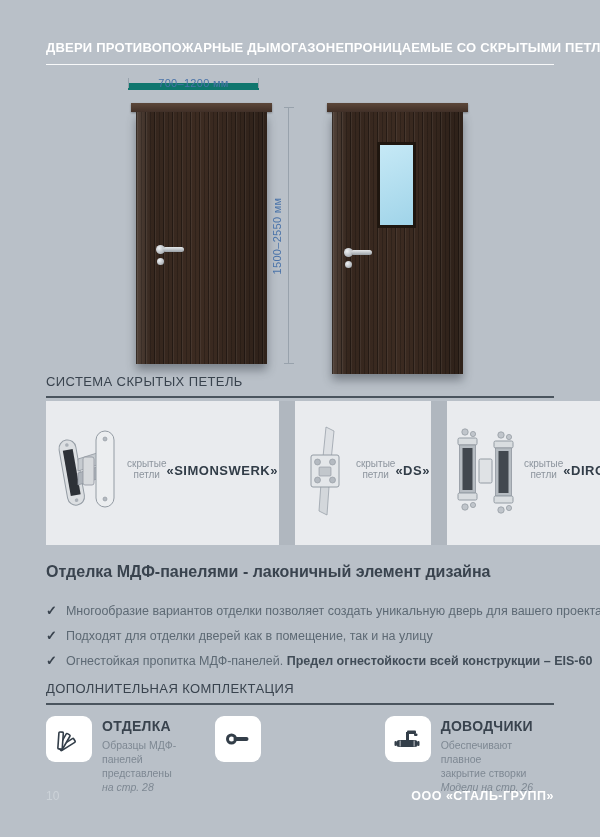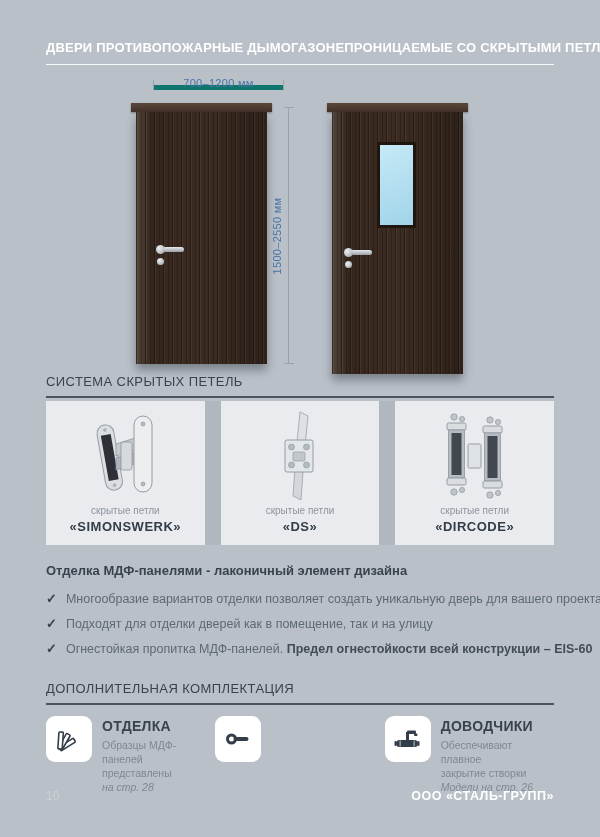--- a/index.html
+++ b/index.html
@@ -11,22 +11,22 @@
     overflow:hidden;
   }
 
   
   .title-bar { position:absolute; left:46px; top:40px; width:508px;
     border-bottom:1px solid rgba(255,255,255,0.9); padding-bottom:9px; }
   .title-bar h1 { font-size:13px; font-weight:bold; color:#ffffff; text-align:center;
     letter-spacing:0.2px; white-space:nowrap; }
 
   
-  .dim-h { position:absolute; left:153px; top:75px; width:131px; height:15px;
-    border-bottom:5px solid #0f766e; text-align:center; }
+  .dim-h { position:absolute; left:128px; top:75px; width:131px; height:15px;
+    border-bottom:7px solid #0f766e; text-align:center; }
   .dim-h::before, .dim-h::after { content:""; position:absolute; bottom:-5px;
     width:1px; height:10px; background:#98a2ac; }
   .dim-h::before { left:0; } .dim-h::after { right:0; }
   .dim-text { font-size:11px; color:#4a73a9; position:relative; top:-2px; letter-spacing:0.3px; }
 
   .dim-v { position:absolute; left:288px; top:107px; height:257px; width:1px; background:#98a2ac; }
   .dim-v::before, .dim-v::after { content:""; position:absolute; left:-4px;
     width:10px; height:1px; background:#98a2ac; }
   .dim-v::before { top:0; } .dim-v::after { bottom:0; }
   .dim-text-v { position:absolute; left:-11px; top:50%;
@@ -62,29 +62,29 @@
   .cyl { position:absolute; left:1px; top:13px; width:7px; height:7px; border-radius:50%;
     background:radial-gradient(circle at 35% 35%, #eef0f2, #969da4); }
 
   
   .sec-title { font-size:13px; font-weight:normal; color:#39434e; letter-spacing:0.4px;
     border-bottom:2px solid #4a545e; padding-bottom:7px; }
 
   
   .hinges { position:absolute; left:46px; top:374px; width:508px; }
   .cards { display:flex; gap:16px; background:#b0b7bf; height:144px; margin-top:3px; }
-  .card { flex:1; background:#e9ebee; display:flex; flex-direction:column;
+  .card { flex:1; background:#e9ebee; display:flex; flex-direction:row;
     align-items:center; padding:6px 1px 11px;text-align:center; }
   .card .hinge-img { margin:auto 0; line-height:0; }
   .caption { font-size:10px; color:#8d959e; margin-bottom:3px; }
   .hname { font-size:13px; font-weight:bold; color:#323d48; letter-spacing:0.5px; }
 
   
   .mdf { position:absolute; left:46px; top:563px; width:508px; }
-  .mdf-title { font-size:13px; font-weight:bold; color:#39434e; margin-bottom:13px; }
+  .mdf-title { font-size:16px; font-weight:bold; color:#39434e; margin-bottom:22px; }
   .mdf ul { list-style:none; }
   .mdf li { font-size:12.5px; color:#5d6974; margin-bottom:10px; white-space:nowrap; }
   .check { color:#39434e; font-weight:bold; margin-right:9px; font-size:13px; }
   .mdf b { color:#414c57; }
 
   
   .extras { position:absolute; left:46px; top:681px; width:508px; }
   .extras-row { display:flex; margin-top:11px; }
   .extra { flex:1; display:flex; align-items:flex-start; }
   .icon-box { width:46px; height:46px; background:#ffffff; border-radius:9px; flex-shrink:0;

